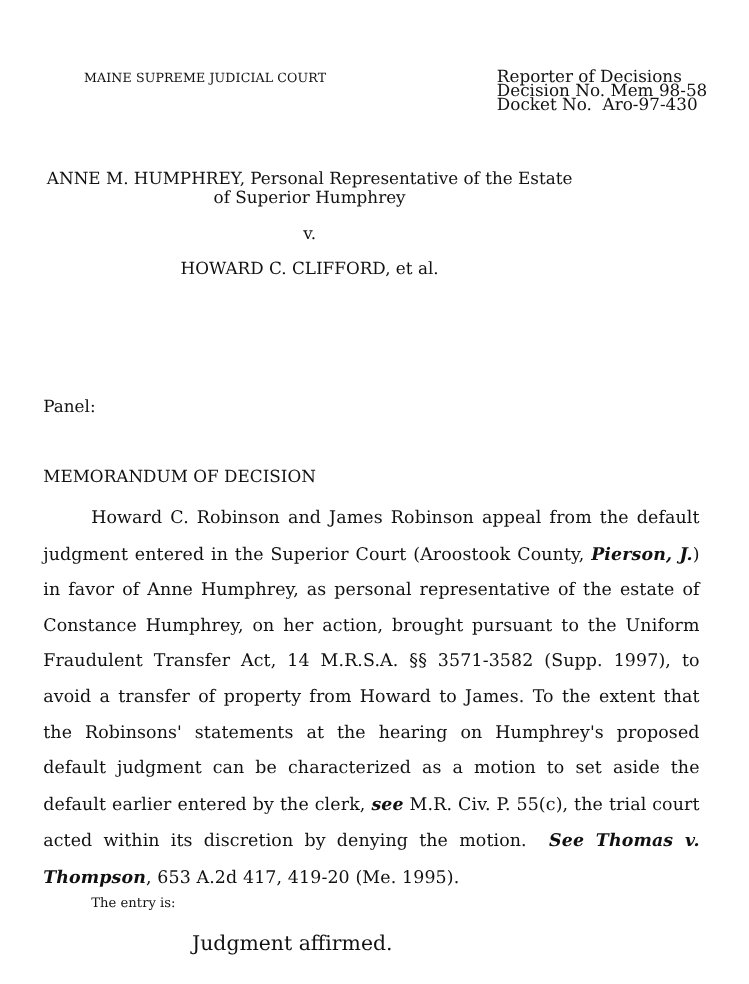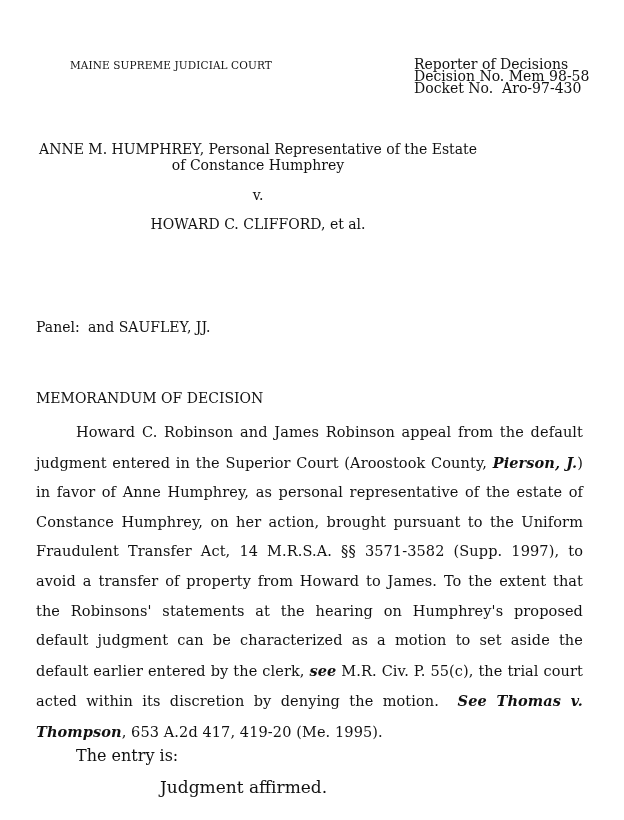--- a/index.html
+++ b/index.html
@@ -6,54 +6,53 @@
   body { width: 624px; height: 820px; position: relative; overflow: hidden; color: #111; font-family: "DejaVu Serif", "Liberation Serif", serif; }
   .abs { position: absolute; white-space: nowrap; }
   .court { left: 36px; top: 59px; font-size: 10.5px; letter-spacing: 0.1px; margin-left: 34px; }
   .rep { left: 414px; top: 58px; font-size: 14px; line-height: 12px; }
   .rep div { white-space: nowrap; }
   .center { left: 0; width: 516px; text-align: center; font-size: 14px; }
   .title { top: 141px; line-height: 16px; }
   .vs { top: 187px; }
   .defendant { top: 216px; }
   .dates { top: 260px; line-height: 15px; }
-  .panel { left: 36px; top: 320px; font-size: 14px; line-height: 15px; }
+  .panel { left: 36px; top: 332px; font-size: 14px; line-height: 15px; }
   .panel-label { display: inline-block; width: 52px; vertical-align: top; }
   .panel-text { display: inline-block; vertical-align: top; }
   .memo { left: 36px; top: 390px; font-size: 14px; }
   .body-text { position: absolute; left: 36px; top: 418px; width: 547px; font-size: 14.5px; line-height: 29.6px; text-align: justify; text-indent: 40px; letter-spacing: 0.1px; }
-  .entry { left: 76px; top: 746px; font-size: 16px; }
+  .entry { left: 76px; top: 746px; font-size: 11px; }
   .affirmed { left: 160px; top: 777px; font-size: 17px; }
   i { font-style: italic; font-weight: bold; }
 </style>
 </head>
 <body>
 
 <div class="abs court">MAINE SUPREME JUDICIAL COURT</div>
 
 <div class="abs rep">
   <div>Reporter of Decisions</div>
   <div>Decision No. Mem 98-58</div>
   <div style="white-space:pre">Docket No.  Aro-97-430</div>
 </div>
 
 <div class="abs center title">
   <div>ANNE M. HUMPHREY, Personal Representative of the Estate</div>
-  <div>of Constance Humphrey</div>
+  <div>of Superior Humphrey</div>
 </div>
 
 <div class="abs center vs">v.</div>
 <div class="abs center defendant">HOWARD C. CLIFFORD, et al.</div>
 
 <div class="abs center dates">
 </div>
 
 <div class="abs panel">
   <span class="panel-label">Panel:</span><span class="panel-text">
-    <div>and SAUFLEY, JJ.</div>
   </span>
 </div>
 
 <div class="abs memo">MEMORANDUM OF DECISION</div>
 
 <div class="body-text"><span>Howard C. Robinson and James Robinson appeal from the default judgment entered in the Superior Court (Aroostook County, </span><i>Pierson, J.</i><span>) in favor of Anne Humphrey, as personal representative of the estate of Constance Humphrey, on her action, brought pursuant to the Uniform Fraudulent Transfer Act, 14 M.R.S.A. §§ 3571-3582 (Supp. 1997), to avoid a transfer of property from Howard to James. To the extent that the Robinsons' statements at the hearing on Humphrey's proposed default judgment can be characterized as a motion to set aside the default earlier entered by the clerk, </span><i>see</i><span style="white-space:pre-wrap"> M.R. Civ. P. 55(c), the trial court acted within its discretion by denying the motion.  </span><i>See Thomas v. Thompson</i><span>, 653 A.2d 417, 419-20 (Me. 1995).</span></div>
 
 <div class="abs entry">The entry is:</div>
 <div class="abs affirmed">Judgment affirmed.</div>
 

